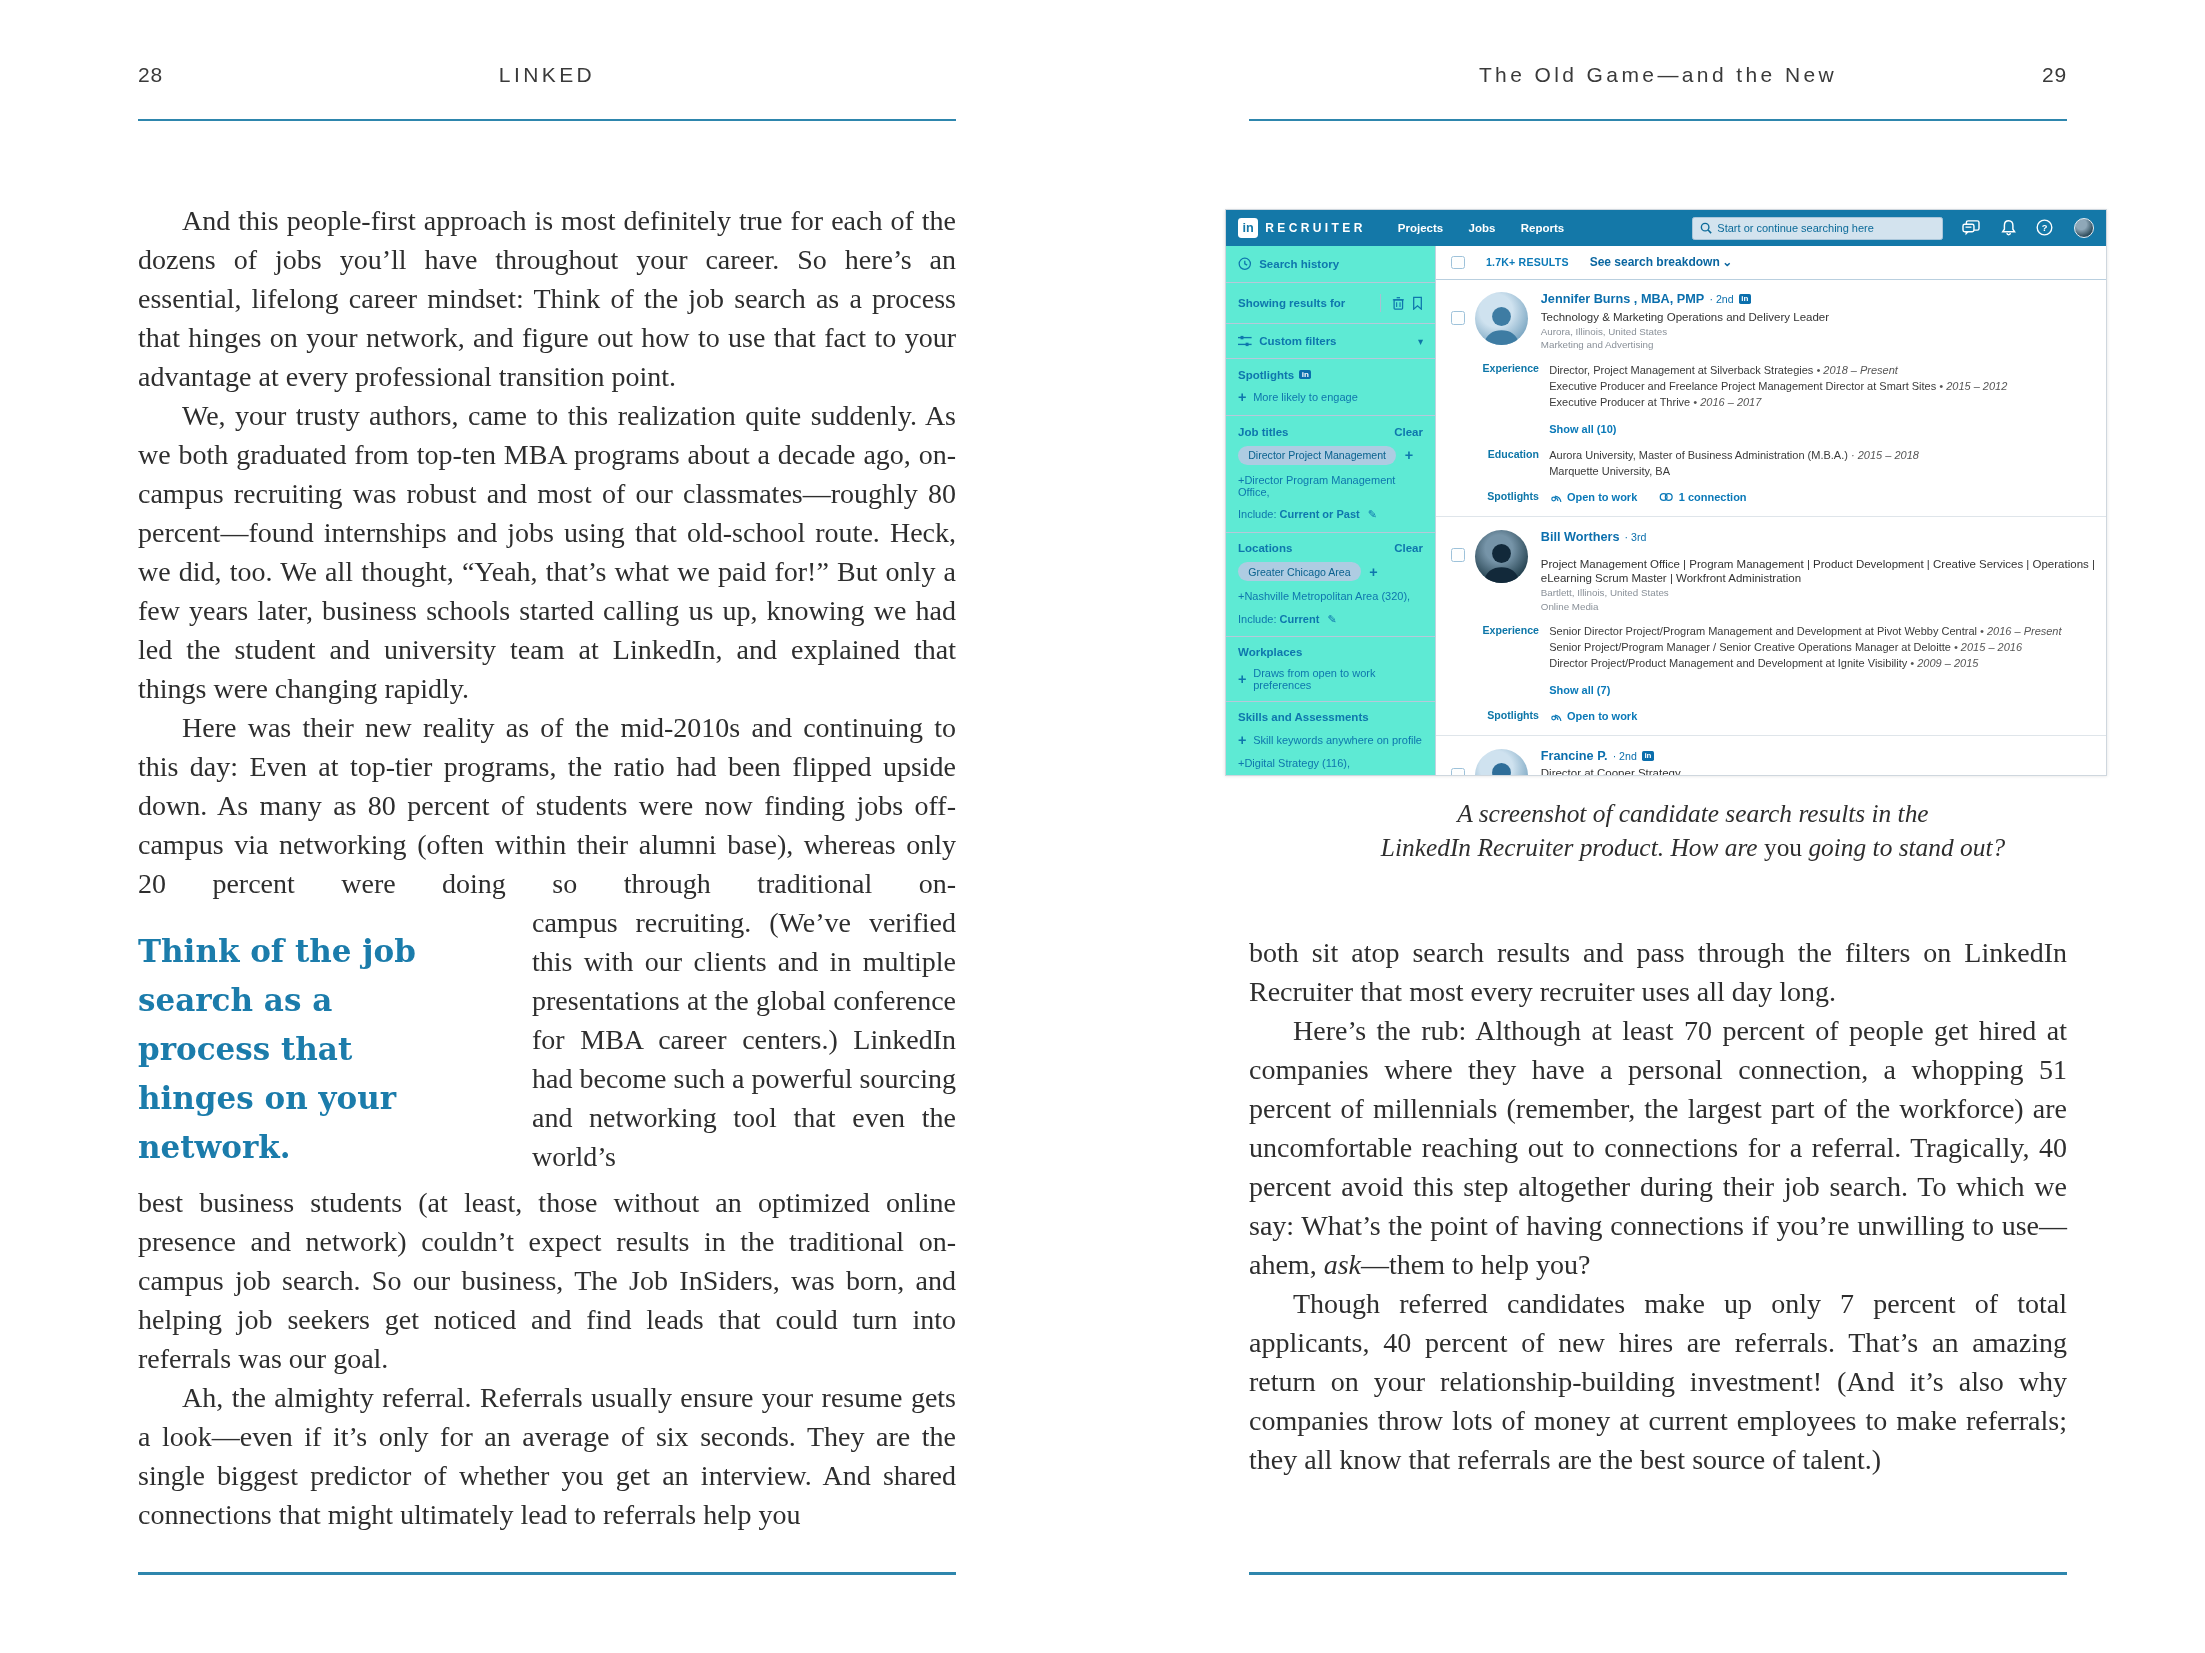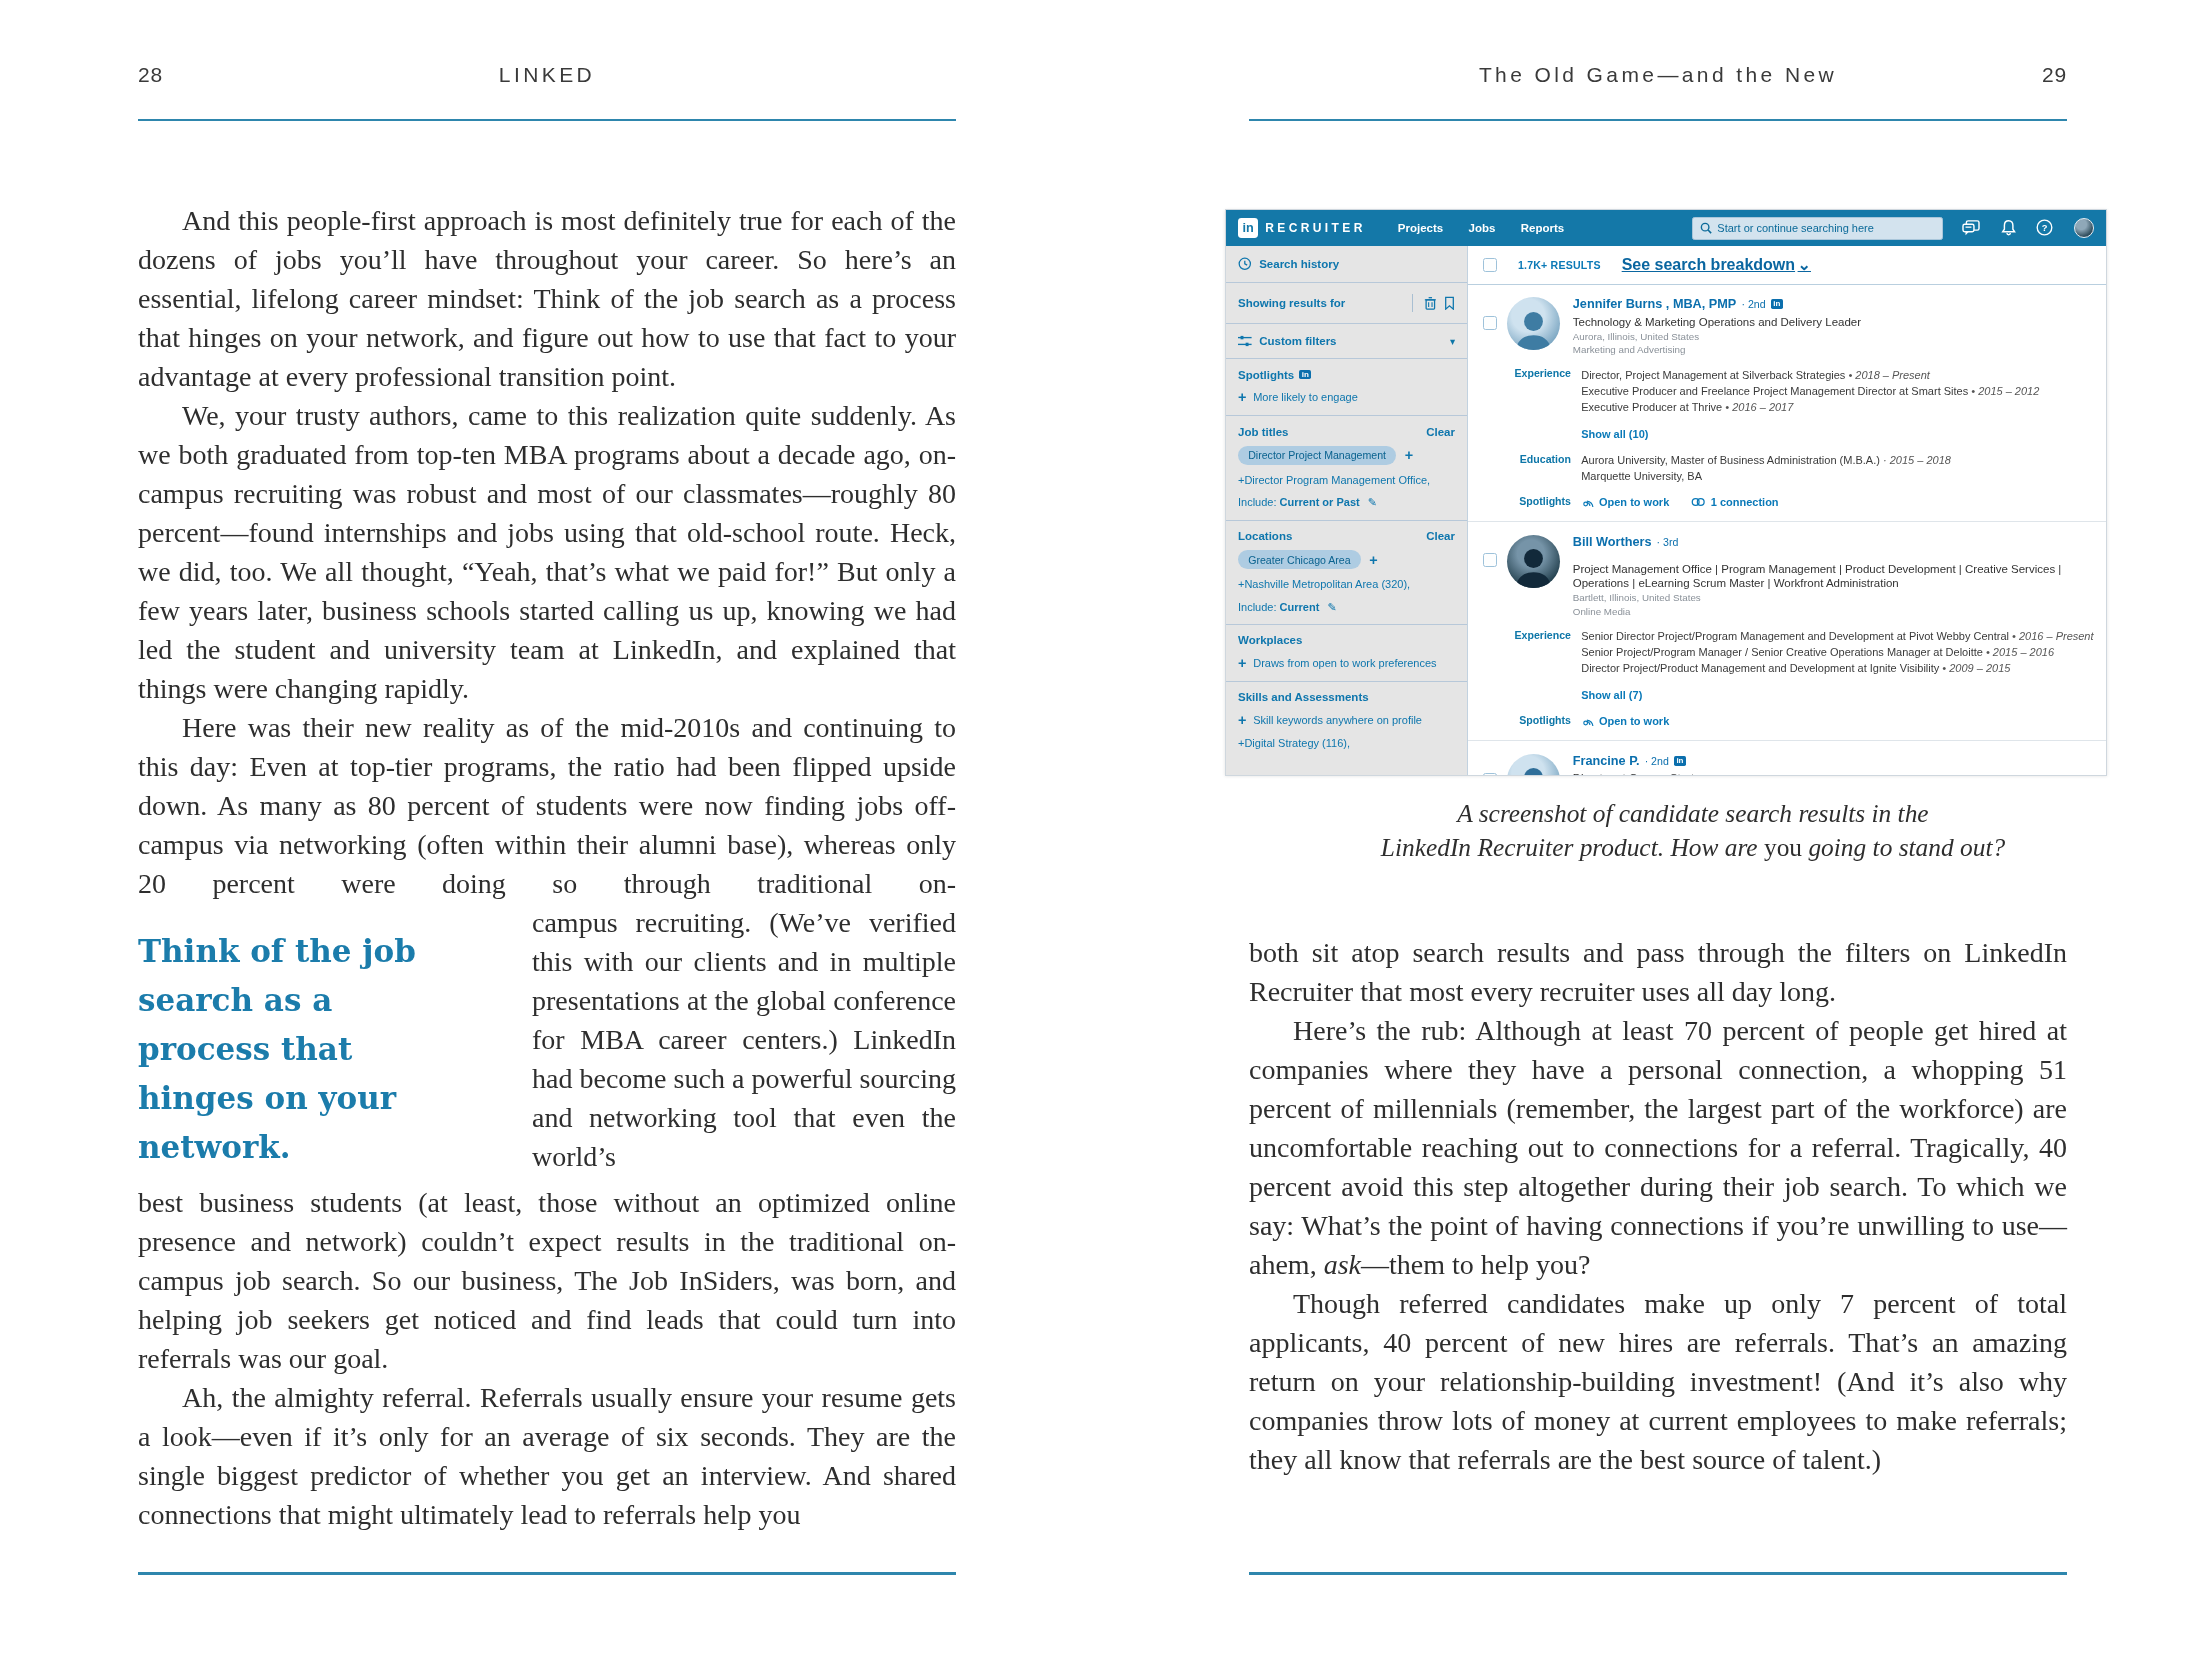--- a/index.html
+++ b/index.html
@@ -45,42 +45,42 @@
   .tb-spacer { flex:1; }
   .searchbox { display:flex; align-items:center; width:251px; height:23px; background:#d3e3ee; border:0.8px solid #a9c6da;
                border-radius:2.5px; padding:0 6.8px; gap:5.1px; }
   .searchbox input { border:0; outline:0; background:transparent; font-size:11px; color:#0b6a99; width:100%;
                      font-family:"Liberation Sans", sans-serif; }
   .searchbox input::placeholder { color:#0b6a99; opacity:1; }
   .tb-icons { display:flex; align-items:center; gap:20.4px; margin-left:18.7px; }
   .tb-avatar { width:20.4px; height:20.4px; border-radius:50%; background:radial-gradient(circle at 35% 30%, #8fa8b8 0 30%, #33505f 70%); border:0.8px solid #e6eef4; }
 
   .shot-main { display:flex; height:531px; }
-  .sidebar { width:242px; background:#e5e5e5; color:#0e76ad; font-size:11px; flex-shrink:0; border-right:0.8px solid #c2d2e0; }
+  .sidebar { width:210px; background:#5eead4; color:#0e76ad; font-size:11px; flex-shrink:0; border-right:0.8px solid #c2d2e0; }
   .sb-row { padding:11px 12px; border-bottom:0.8px solid #b7c8d9; }
   .sb-flex { display:flex; align-items:center; gap:7.6px; }
   .sb-strong { font-weight:bold; font-size:11.5px; }
   .sb-sec { padding:9.3px 12px 10.2px; border-bottom:0.8px solid #b7c8d9; }
   .sb-head { display:flex; justify-content:space-between; align-items:center; font-weight:bold; font-size:11.5px; }
   .sb-clear { font-weight:bold; cursor:pointer; }
   .chiprow { display:flex; align-items:center; gap:8.5px; margin-top:8.5px; }
   .chip { background:#aecce2; color:#0a628f; border-radius:10.2px; padding:3.4px 10.2px; font-size:10.6px; white-space:nowrap; }
   .plusbtn { font-size:14.4px; font-weight:bold; cursor:pointer; }
   .sb-extra { margin-top:9.3px; }
   .sb-include { margin-top:10.2px; }
   .sb-include b { font-weight:bold; }
   .pencil { margin-left:5.1px; font-size:11px; }
   .sb-sub { margin-top:8.5px; display:flex; gap:6.8px; align-items:center; }
   .vdiv { width:0.8px; height:18.7px; background:#a9bfd2; margin:0 3.4px 0 auto; }
 
   .results { flex:1; background:#fff; }
   .res-head { display:flex; align-items:center; gap:21px; padding:9.3px 0 9.3px 15.3px; border-bottom:0.8px solid #b9cfdf; }
   .cb { width:13.6px; height:13.6px; border:1.4px solid #9ec2da; border-radius:2.5px; background:#fdfefe; flex-shrink:0; }
   .res-count { color:#0b79b7; font-size:10.6px; font-weight:600; letter-spacing:0.2px; }
-  .res-breakdown { color:#0a66a0; font-size:16px; font-weight:bold; cursor:pointer;text-decoration:underline; }
+  .res-breakdown { color:#0a66a0; font-size:12px; font-weight:bold; cursor:pointer; }
   .res-breakdown .chev { font-weight:bold; margin-left:2.5px; }
 
   .card { border-bottom:0.8px solid #dfe5ea; padding:12.7px 8.5px 11px 0; }
   .crow { display:flex; align-items:flex-start; }
   .crow .cb { margin:18.7px 0 0 15.3px; }
   .avatar { width:53px; height:53px; border-radius:50%; margin-left:10.2px; flex-shrink:0; overflow:hidden; position:relative; }
   .av-f  { background:radial-gradient(circle at 40% 35%, #cfe2ef 0 35%, #7fa9c4 75%); }
   .av-m  { background:radial-gradient(circle at 45% 35%, #7694a8 0 30%, #24414f 75%); }
   .avatar svg { position:absolute; bottom:-3.4px; left:0; }
   .cid { margin-left:12.7px; min-width:0; }

